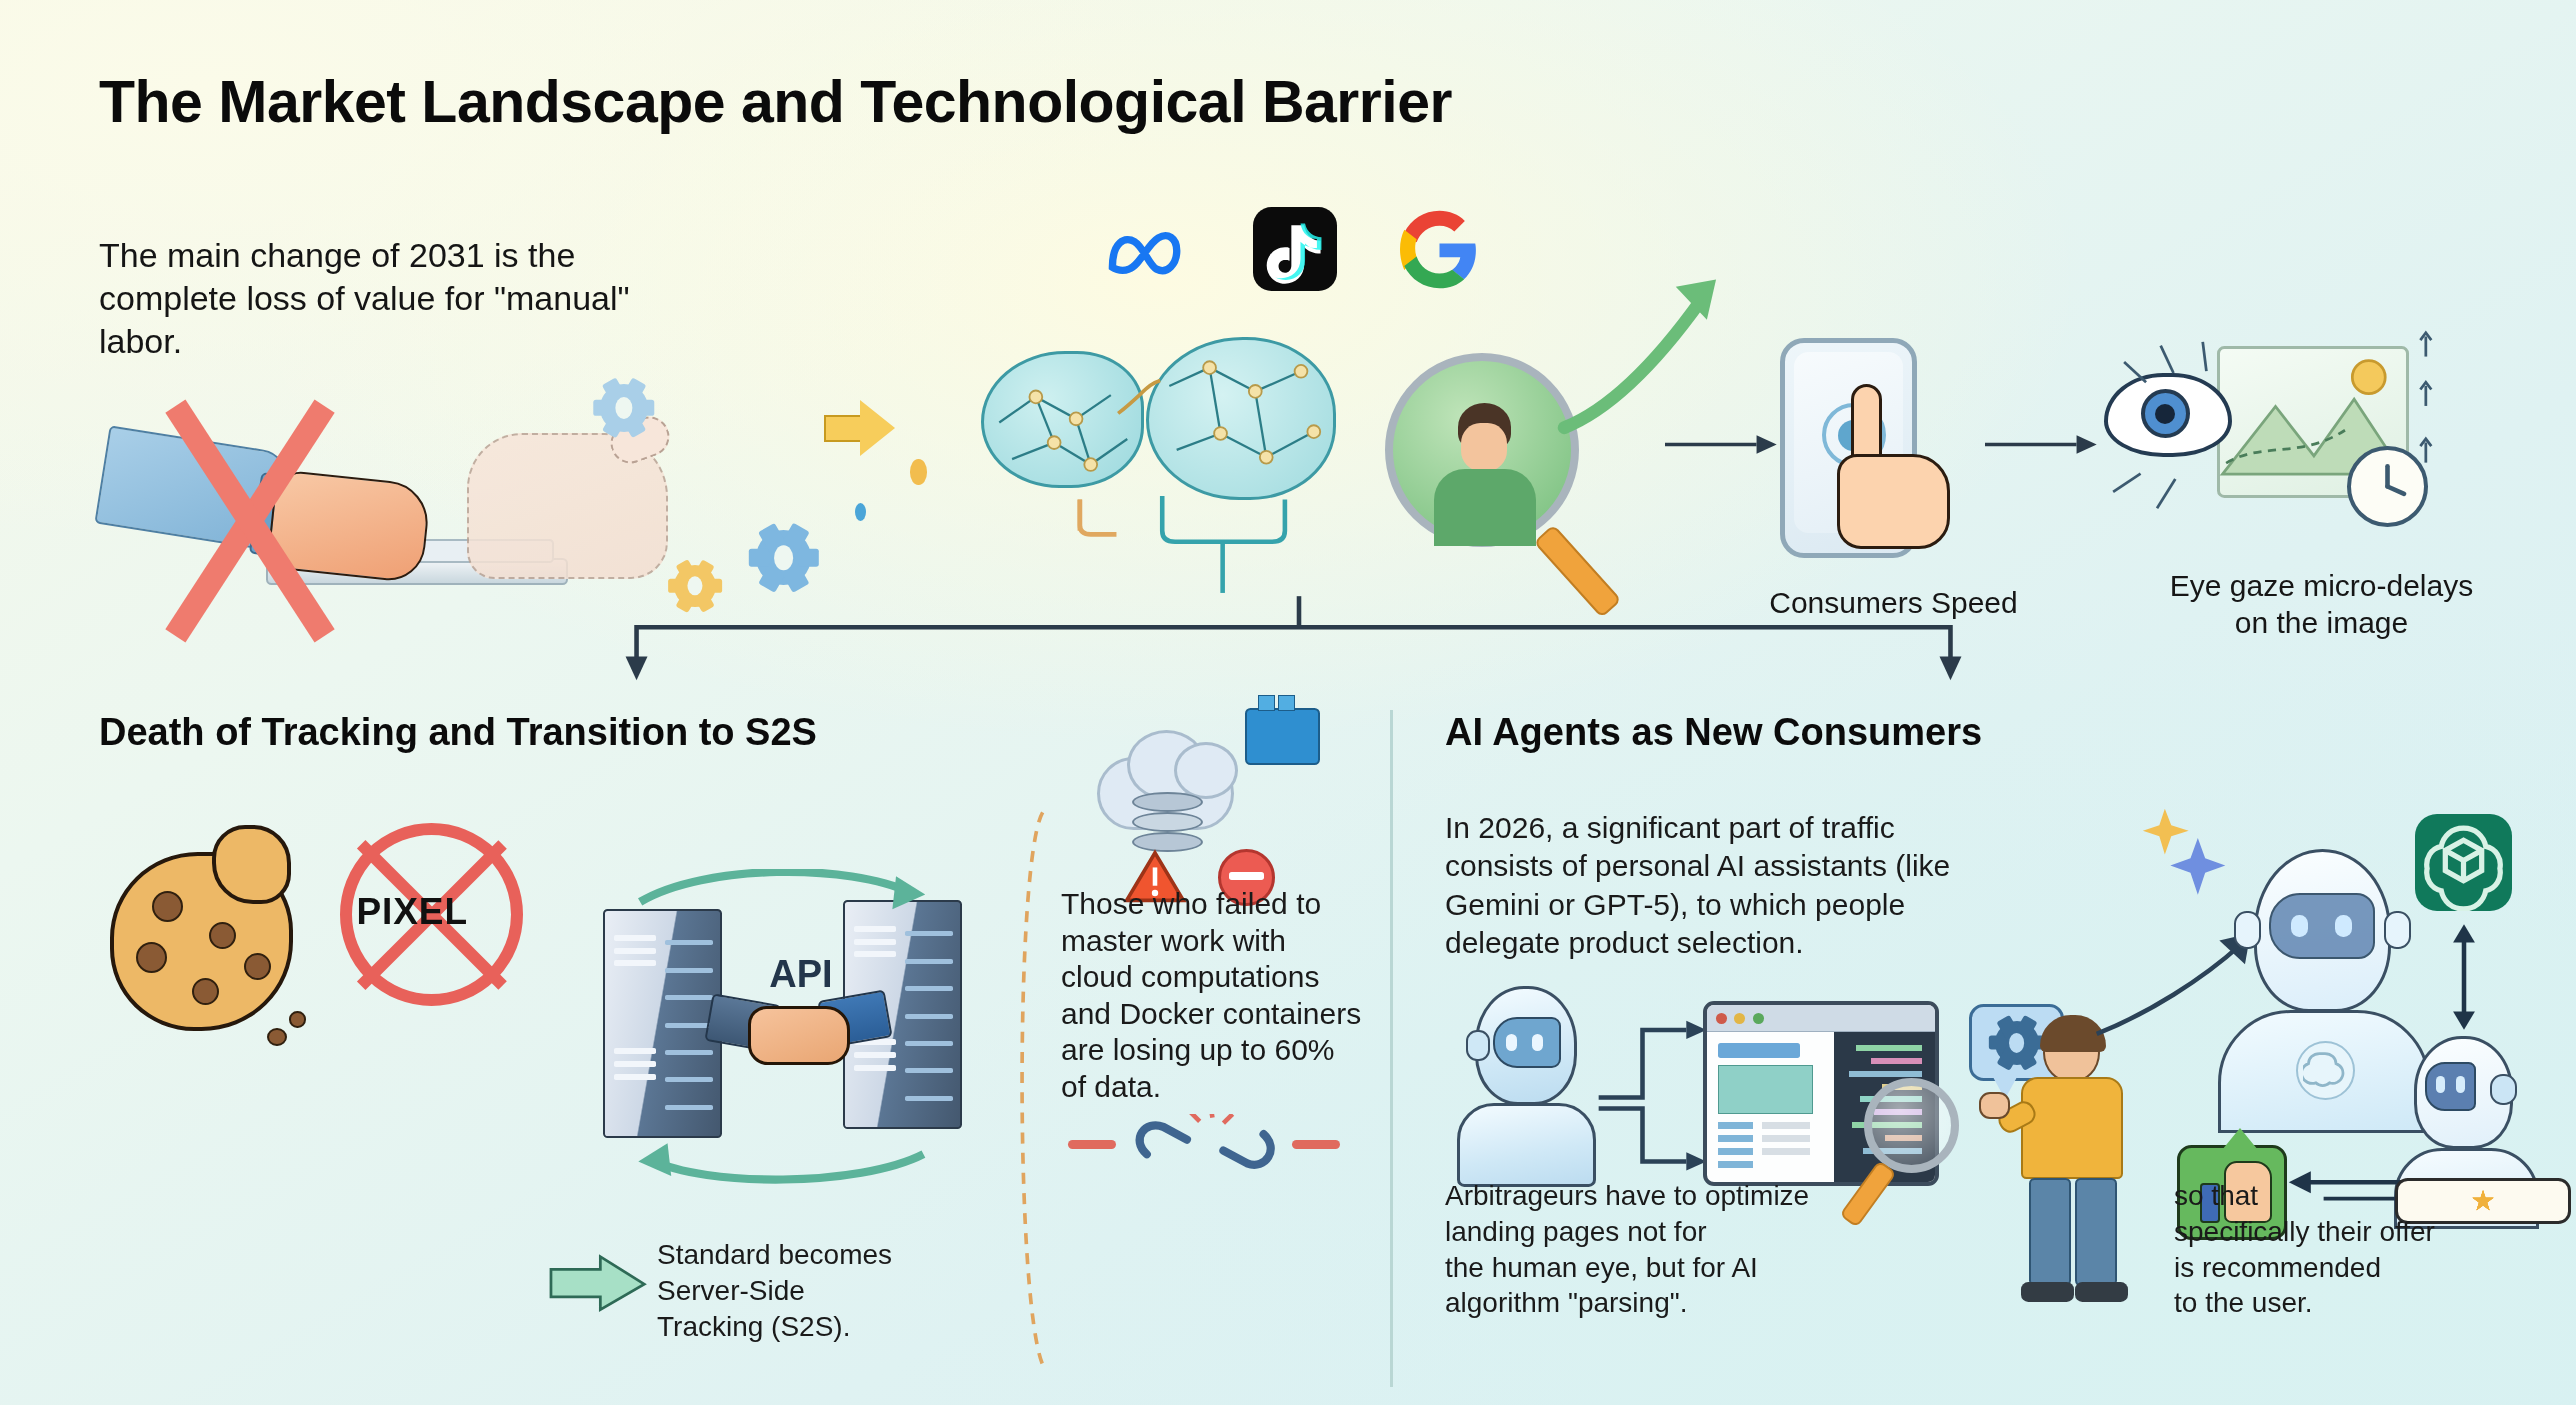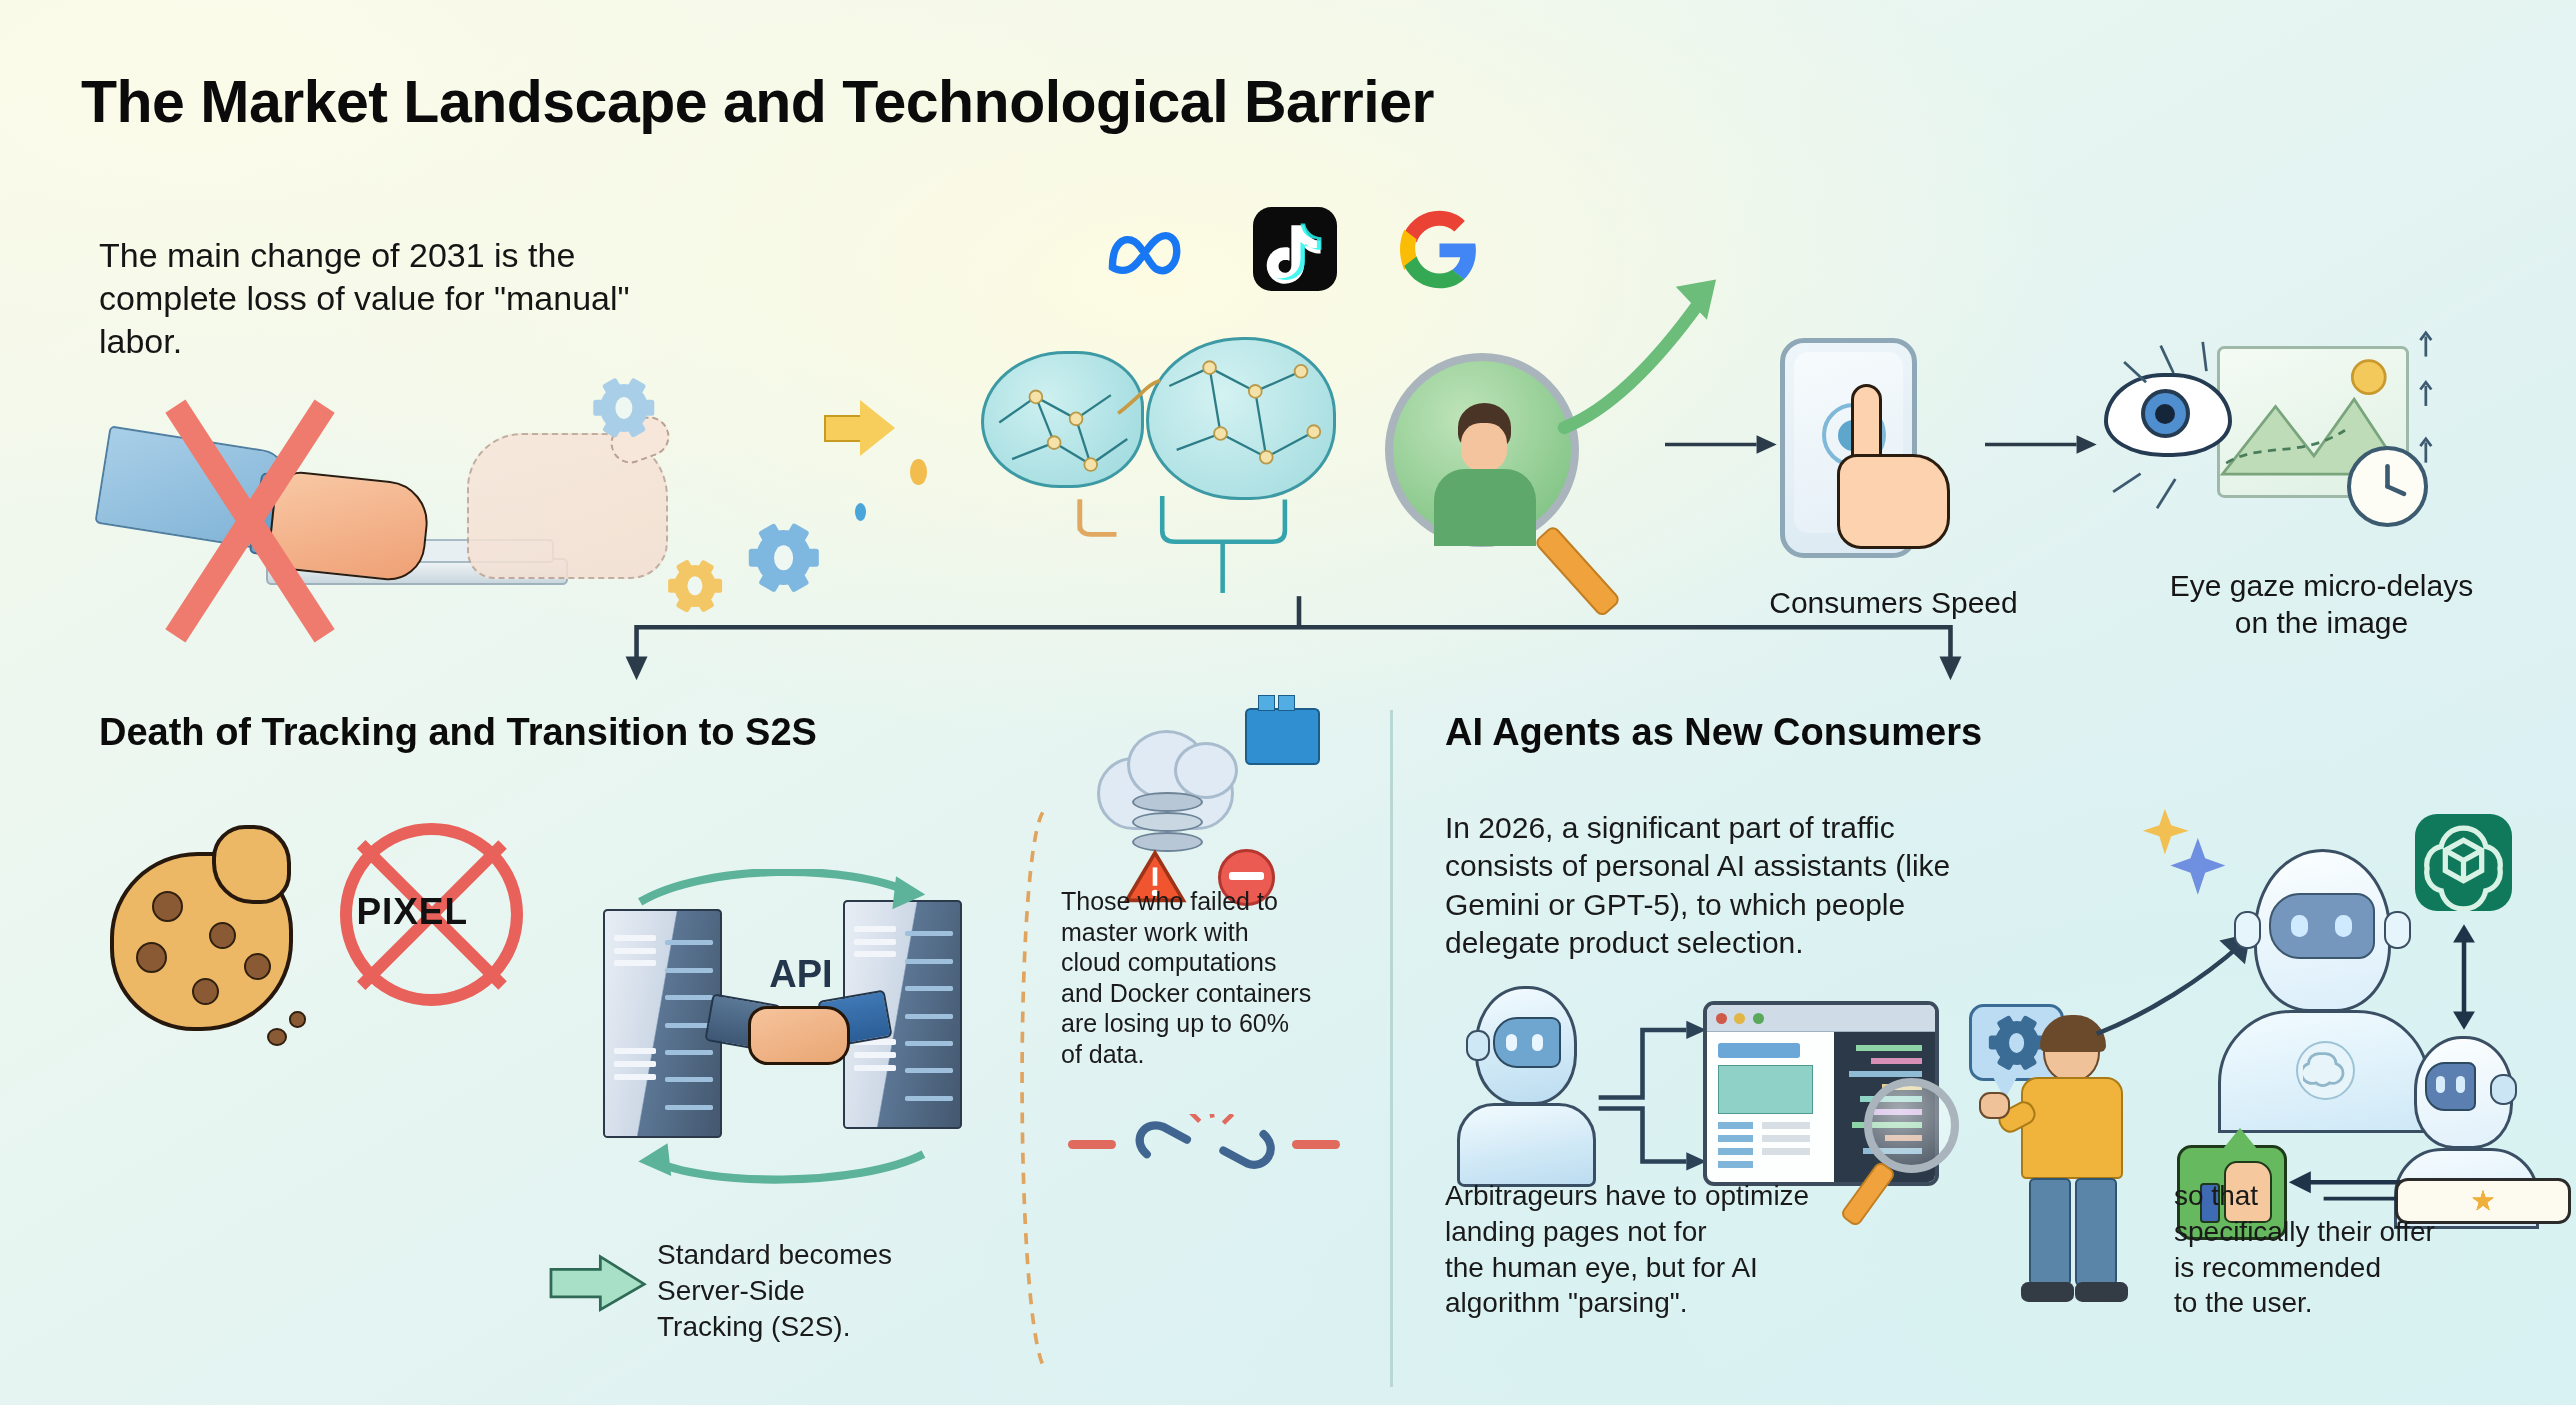--- a/index.html
+++ b/index.html
@@ -20,21 +20,21 @@
   .txt { position: absolute; color: #121212; white-space: pre-line; }
   .h1 {
     font-weight: bold; font-size: 59px; letter-spacing: -0.5px;
     line-height: 1.08; color: #0b0b0b;
   }
   .h2 {
     font-weight: bold; font-size: 38px; line-height: 1.1; color: #0b0b0b;
   }
   .lead { font-size: 34px; line-height: 1.26; font-weight: 500; color: #151515; }
   .body { font-size: 28px; line-height: 1.28; color: #1a1a1a; }
-  .body-sm { font-size: 25px; line-height: 1.22; color: #1a1a1a; }
+  .body-sm { font-size: 30px; line-height: 1.22; color: #1a1a1a; }
   .cap { font-size: 30px; line-height: 1.24; color: #161616; }
 
   
   .vdiv { position: absolute; background: #b9d7d4; }
   .hr-flow { position: absolute; }
 
   
   .art { position: absolute; }
   .gear {
     position: absolute; border-radius: 50%;
@@ -150,21 +150,21 @@
   .person-head {
     position: absolute; border-radius: 50%; background: #f0c29a;
     border: 2.7px solid #6b4a2c;
   }
 </style>
 </head>
 <body>
 
 <div id="canvas">
 
-  <div class="txt h1" style="left:81px; top:71px; width:2269px;">The Market Landscape and Technological Barrier</div>
+  <div class="txt h1" style="left:99px; top:71px; width:2269px;">The Market Landscape and Technological Barrier</div>
 
   <div class="txt lead" style="left:99px; top:234px; width:805px;">The main change of 2031 is the
 complete loss of value for "manual"
 labor.</div>
 
   <div class="art" style="left:101px; top:393px; width:787px; height:229px;">
 
     <div style="position:absolute;left:165px;top:165px;width:302px;height:27.4px;
                 background:linear-gradient(#f2f6f8,#c9d7de);border:2.7px solid #9fb2bb;border-radius:5.5px;"></div>
     <div style="position:absolute;left:179px;top:146px;width:274px;height:24px;

